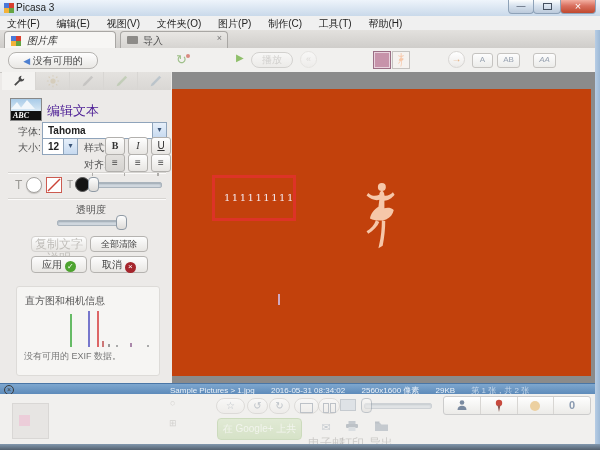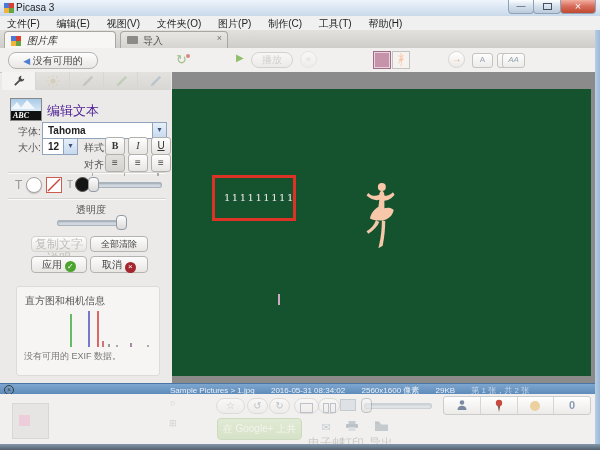--- a/index.html
+++ b/index.html
@@ -126,21 +126,21 @@
           <path d="M21,10 C19,11 18,13 18,15 C14,17 9,17 5,13 L3,16 C8,21 14,22 18,21 L17,29 C12,32 8,37 7,43 C13,46 20,46 26,44 C31,42 34,38 35,33 C32,30 27,30 24,31 L24,22 C28,22 33,19 36,15 L34,12 C31,15 27,17 24,16 C24,13 23,11 21,10 Z"></path>
           <path d="M21,45 C21,55 20,65 18,73 L17,78 L22,75 C24,65 25,55 25,46 Z"></path>
           <path d="M14,45 C12,51 8,55 3,58 L5,61 C11,57 16,52 18,47 Z"></path>
         </g>
       </svg>
     </div>
 
     <div class="abs circlebtn" style="left:448px;top:3px;width:15px;height:15px;line-height:14px;font-size:10px;color:#e2aa78;">→</div>
     <div class="abs fitbtn" style="left:472px;top:5px;width:19px;height:13px;">A</div>
     <div class="abs fitbtn" style="left:497px;top:5px;width:21px;height:13px;">AB</div>
-    <div class="abs fitbtn" style="left:502px;top:5px;width:21px;height:13px;font-style:italic;">AA</div>
+    <div class="abs fitbtn" style="left:533px;top:5px;width:21px;height:13px;font-style:italic;">AA</div>
   </div>
 
   <div class="abs leftpanel">
 
     <div class="abs tooltab active" style="left:0;">
       <svg width="14" height="14" viewBox="0 0 16 16" style="margin-top:2px;">
         <path d="M11,2 C9,2 7.5,3.5 7.5,5.5 C7.5,6 7.6,6.4 7.8,6.8 L2.5,12 L4,13.5 L9.2,8.2 C9.6,8.4 10,8.5 10.5,8.5 C12.5,8.5 14,7 14,5 L11.8,6.2 L10,4.5 L11,2 Z" fill="#4a4a4a"></path>
       </svg>
     </div>
     <div class="abs tooltab" style="left:34px;">
@@ -248,21 +248,21 @@
           <div style="position: absolute; bottom: 0px; width: 2px; left: 65.5%; height: 7%; background: rgb(153, 153, 153);"></div>
           <div style="position: absolute; bottom: 0px; width: 2px; left: 72%; height: 5%; background: rgb(170, 170, 170);"></div>
           <div style="position: absolute; bottom: 0px; width: 2px; left: 83%; height: 10%; background: rgb(170, 136, 170);"></div>
           <div style="position: absolute; bottom: 0px; width: 2px; left: 97%; height: 6%; background: rgb(170, 170, 170);"></div>
         </div>
       <div style="position:absolute;left:7px;top:63px;font-size:9px;color:#777;">没有可用的 EXIF 数据。</div>
     </div>
   </div>
 
   <div class="abs viewport">
-    <div class="abs photo" style="background:#14532d;">
+    <div class="abs photo" style="background:#c2410c;">
 
       <div class="abs selbox" style="left:40px;top:86px;width:78px;height:40px;">
         <span class="abs overlaytext" style="left:9px;top:14px;">111111111</span>
       </div>
 
       <svg class="abs" style="left:192px;top:93px;" width="34" height="68" viewBox="0 0 40 80">
         <g fill="#f6c7a9">
           <circle cx="21" cy="6" r="4.7"></circle>
           <path d="M21,10 C19,11 18,13 18,15 C14,17 9,17 5,13 L3,16 C8,21 14,22 18,21 L17,29 C12,32 8,37 7,43 C13,46 20,46 26,44 C31,42 34,38 35,33 C32,30 27,30 24,31 L24,22 C28,22 33,19 36,15 L34,12 C31,15 27,17 24,16 C24,13 23,11 21,10 Z"></path>
           <path d="M21,45 C21,55 20,65 18,73 L17,78 L22,75 C24,65 25,55 25,46 Z"></path>

